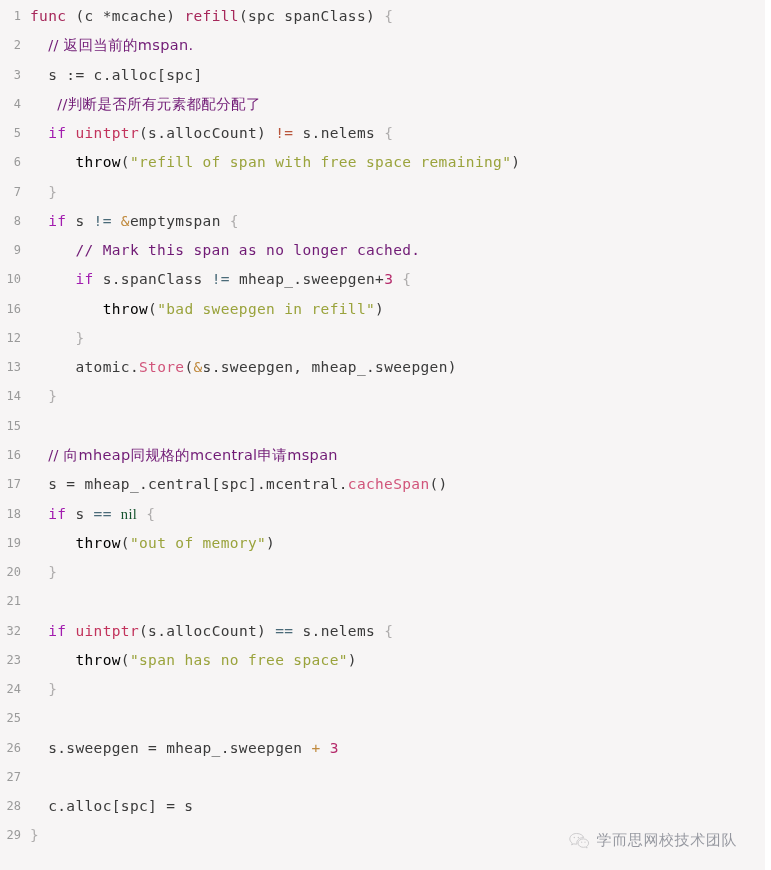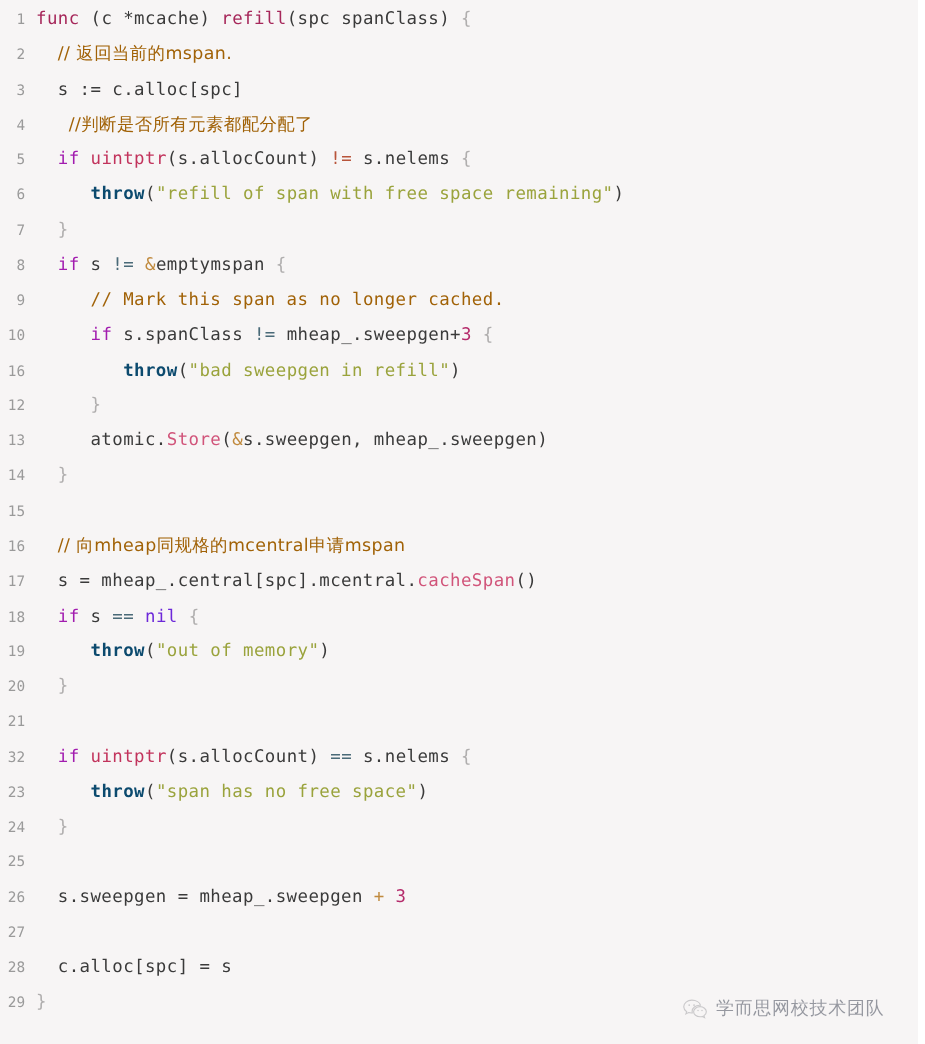--- a/index.html
+++ b/index.html
@@ -59,28 +59,28 @@
     letter-spacing: 0.35px;
     color: #3a3a3a;
     font-family: "DejaVu Sans Mono", "Liberation Mono", monospace;
   }
 
   
   .t-kw       { color: #a6275a; text-align: right; }          
   .t-kw2      { color: #a21caf; text-align: right; }          
   .t-type     { color: #c2335c; }          
   .t-fn       { color: #d1547a; margin-top: 33px; }          
-  .t-call     { color: #0c4a6e; font-weight: bold; }          
+  .t-call     { color: #000000; }          
   .t-str      { color: #9aa33c; }          
   .t-num      { color: #b52b6b; }          
   .t-op       { color: #4a6a78; }          
   .t-oprd     { color: #b8543a; }          
   .t-amp      { color: #c08a3e; }          
-  .t-nil      { color: #6d28d9; }          
-  .t-cmt      { color: #a16207; }          
+  .t-nil      { color: #14532d; font-family: Liberation Serif, serif; }          
+  .t-cmt      { color: #701a75; }          
   .t-brace    { color: #b0aeae; }          
   .t-plain    { color: #3a3a3a; }
   .t-cn       { font-family: "DejaVu Sans", "Liberation Sans", sans-serif; }
 
   #watermark {
     position: absolute;
     right: 28px;
     bottom: 20px;
     display: flex;
     align-items: center;

